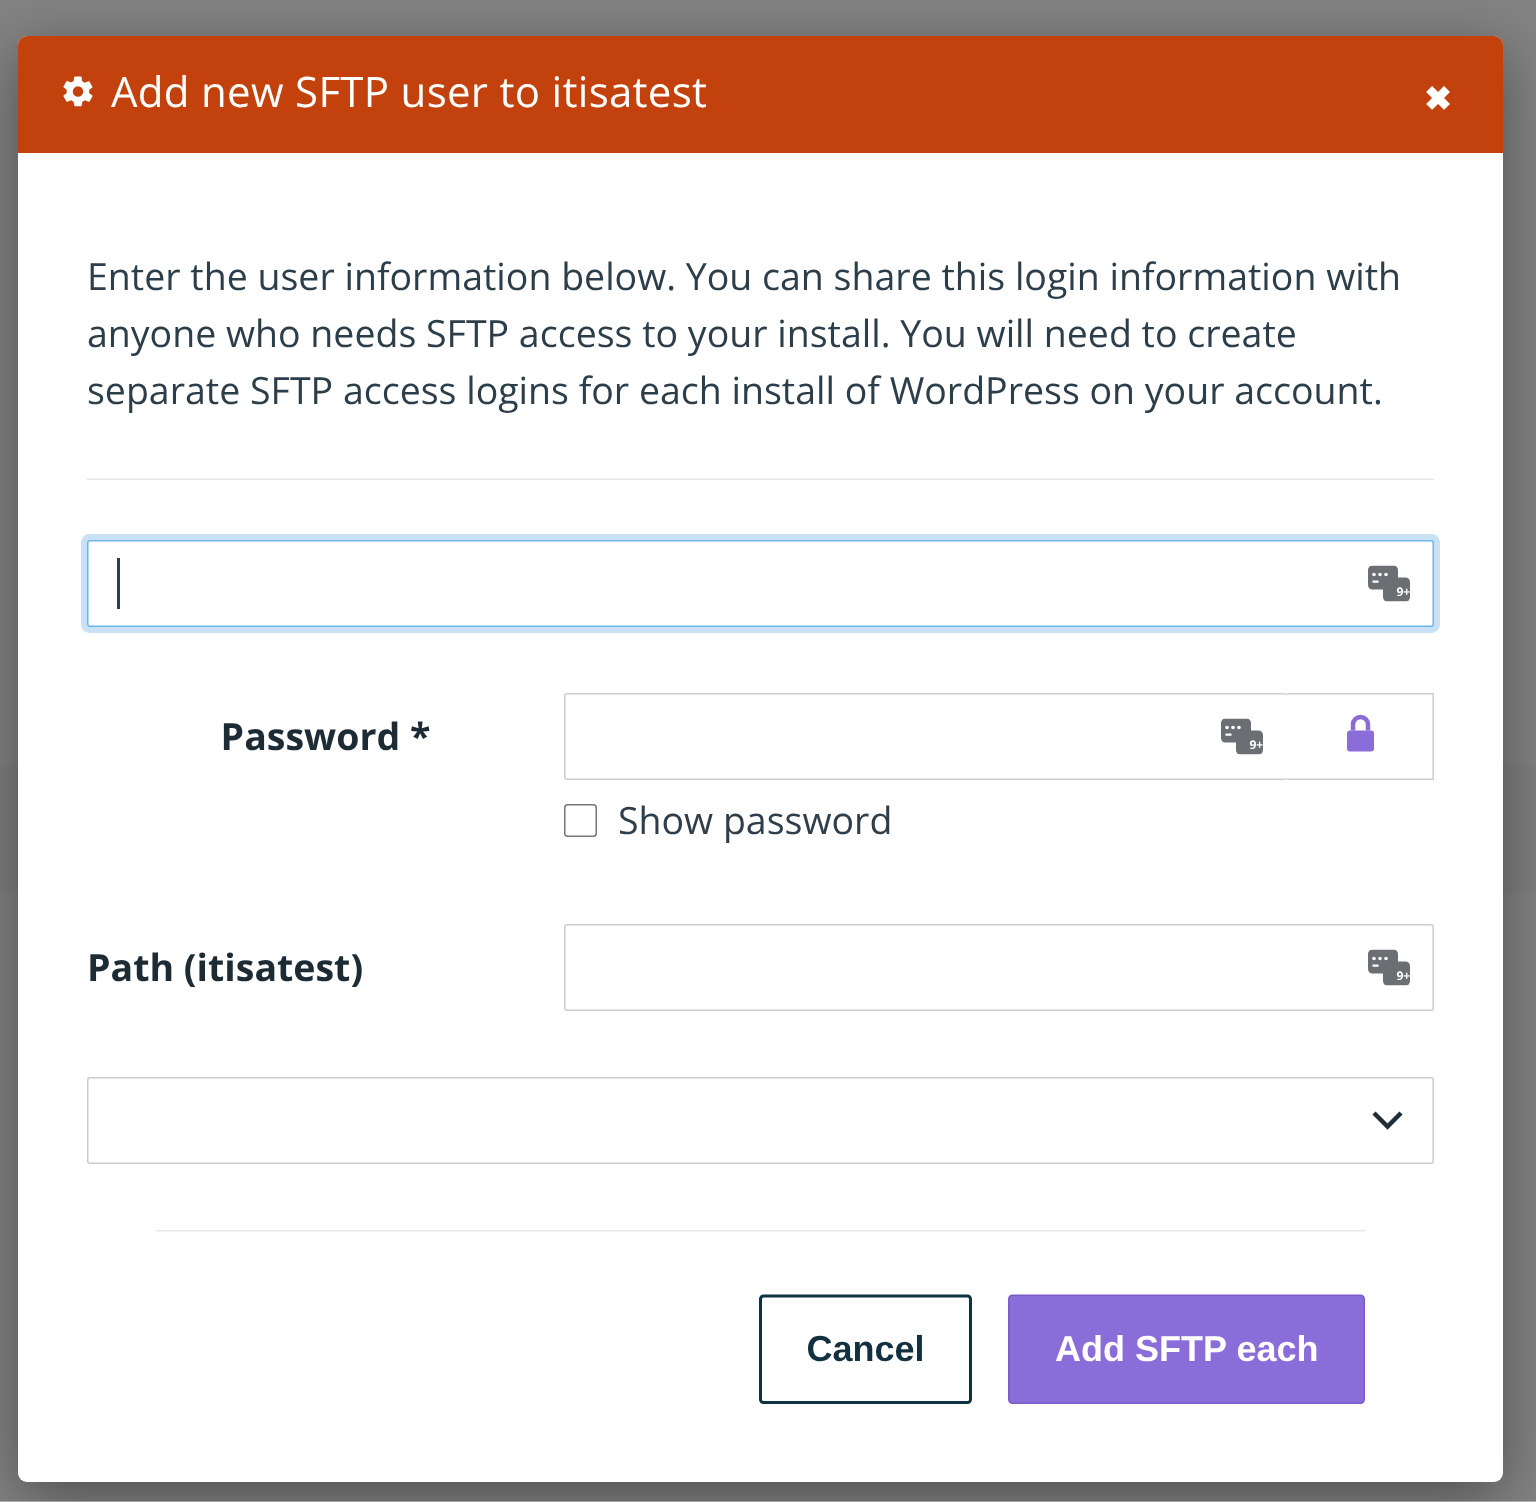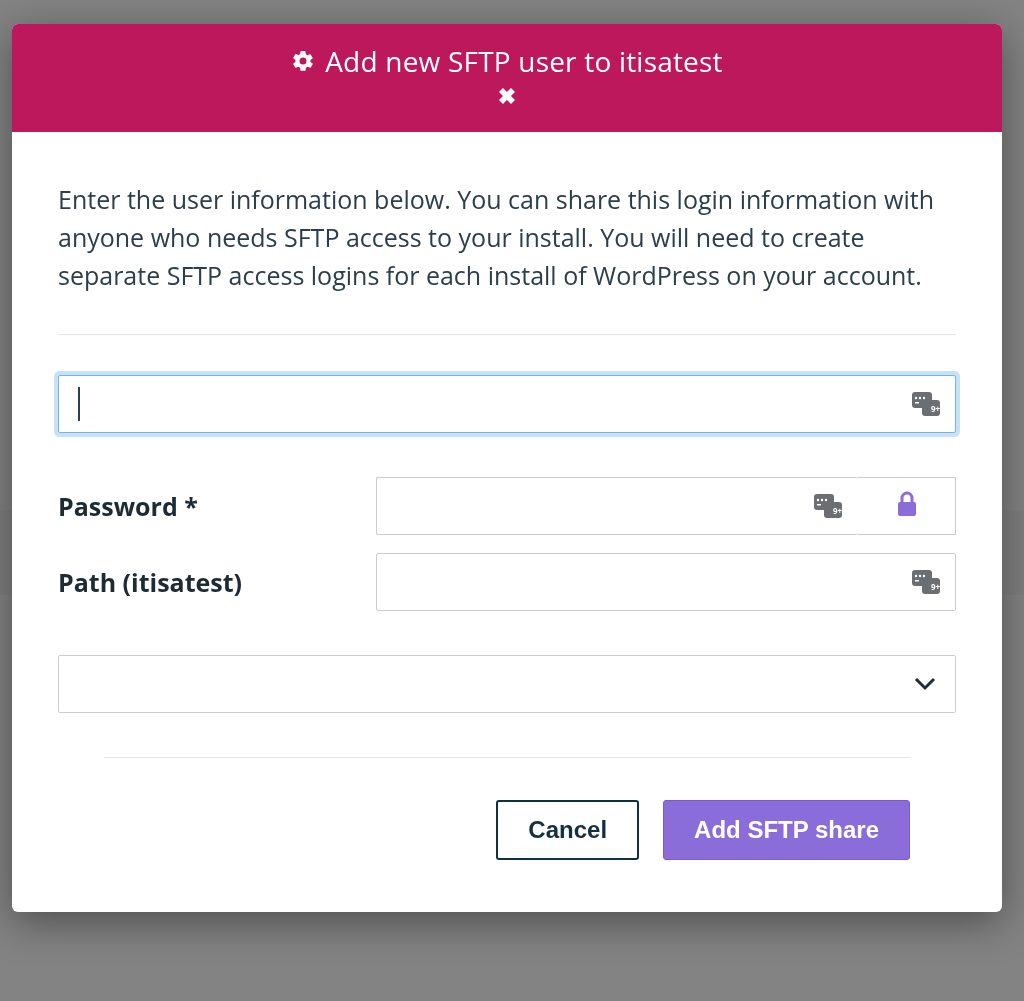--- a/index.html
+++ b/index.html
@@ -31,68 +31,67 @@
     position: absolute;
     left: 12px; top: 24px;
     width: 990px;
     background: #ffffff;
     border-radius: 6px;
     box-shadow: 0 10px 40px rgba(0,0,0,0.4);
     overflow: hidden;
   }
 
   .modal-header {
-    background: #be185d;
+    background: #c2410c;
     color: #ffffff;
     display: flex;
-    align-items: center;
+    align-items: flex-end;
     justify-content: space-between;
     padding: 18px 28px 22px 28px;
-    flex-direction: column;
   }
   .modal-header .title-wrap {
     display: flex; align-items: center; gap: 10px;
   }
   .modal-header .title {
     font-size: 28px;
     font-weight: 500;
     letter-spacing: 0.2px;
   }
   .modal-header .gear svg { display:block; }
   .modal-header .close {
     cursor: pointer;
     font-size: 22px;
     font-weight: 700;
     line-height: 1;
     padding: 4px 6px;
     color: #fff;
   }
 
   .modal-body {
-    padding: 48px 46px 20px 46px;
+    padding: 63px 46px 20px 46px;
   }
   .intro {
     font-size: 25px;
     line-height: 1.52;
     color: #2c3e4a;
     margin-bottom: 40px;
   }
 
   hr.sep {
     border: none;
     border-top: 1px solid #e4e7ea;
     margin: 0 0 40px 0;
   }
 
   .form-row {
     display: flex;
     align-items: center;
     margin-bottom: 44px;
   }
-  .form-row.tight { margin-bottom: 18px; }
+  .form-row.tight { margin-bottom: 18px; text-align: center; }
   .form-row .label {
     width: 318px;
     font-size: 25px;
     font-weight: 700;
     color: #1d2b35;
   }
   .form-row .control {
     flex: 1;
     position: relative;
   }
@@ -179,21 +178,21 @@
     justify-content: flex-end;
     gap: 24px;
     border-top: 1px solid #e4e7ea;
     margin: 0 46px;
     padding-left: 0; padding-right: 0;
   }
 
   .footer-wrap { padding: 0 46px 0 46px; }
 
   .btn {
-    height: 60px;
+    height: 73px;
     padding: 0 30px;
     font-size: 24px;
     font-weight: 600;
     border-radius: 3px;
     cursor: pointer;
     display: inline-flex; align-items: center; justify-content: center;
   }
   .btn-secondary {
     background: #ffffff;
     color: #123040;
@@ -274,20 +273,24 @@
                 <svg viewBox="0 0 24 26" fill="#8b6dd9">
                     <rect x="3" y="11" width="18" height="14" rx="2"></rect>
                     <path d="M7 11 V7 a5 5 0 0 1 10 0 V11" fill="none" stroke="#8b6dd9" stroke-width="3"></path>
                   </svg>
               </span>
             </div>
           </div>
         </div>
       </div>
 
+      <div class="checkbox-row">
+        <input type="checkbox" id="showpw" style="">
+        <label for="showpw">Show password</label>
+      </div>
 
       <div class="form-row">
         <div class="label">Path (itisatest)</div>
         <div class="control">
           <div class="text-input"></div>
           <span class="input-icon">
             <svg viewBox="0 0 28 24" fill="currentColor">
                 <rect x="0" y="0" width="20" height="16" rx="3"></rect>
                 <rect x="10" y="8" width="18" height="16" rx="3"></rect>
                 <circle cx="4" cy="6" r="1.2" fill="#fff"></circle>
@@ -308,18 +311,18 @@
                 <path d="M2 2 L11 11 L20 2"></path>
               </svg>
           </span>
         </div>
       </div>
     </div>
 
     <div class="footer-wrap">
       <div class="modal-footer">
         <button class="btn btn-secondary">Cancel</button>
-        <button class="btn btn-primary">Add SFTP share</button>
+        <button class="btn btn-primary">Add SFTP each</button>
       </div>
     </div>
 
   </div>
 </div>
 
 </body></html>

